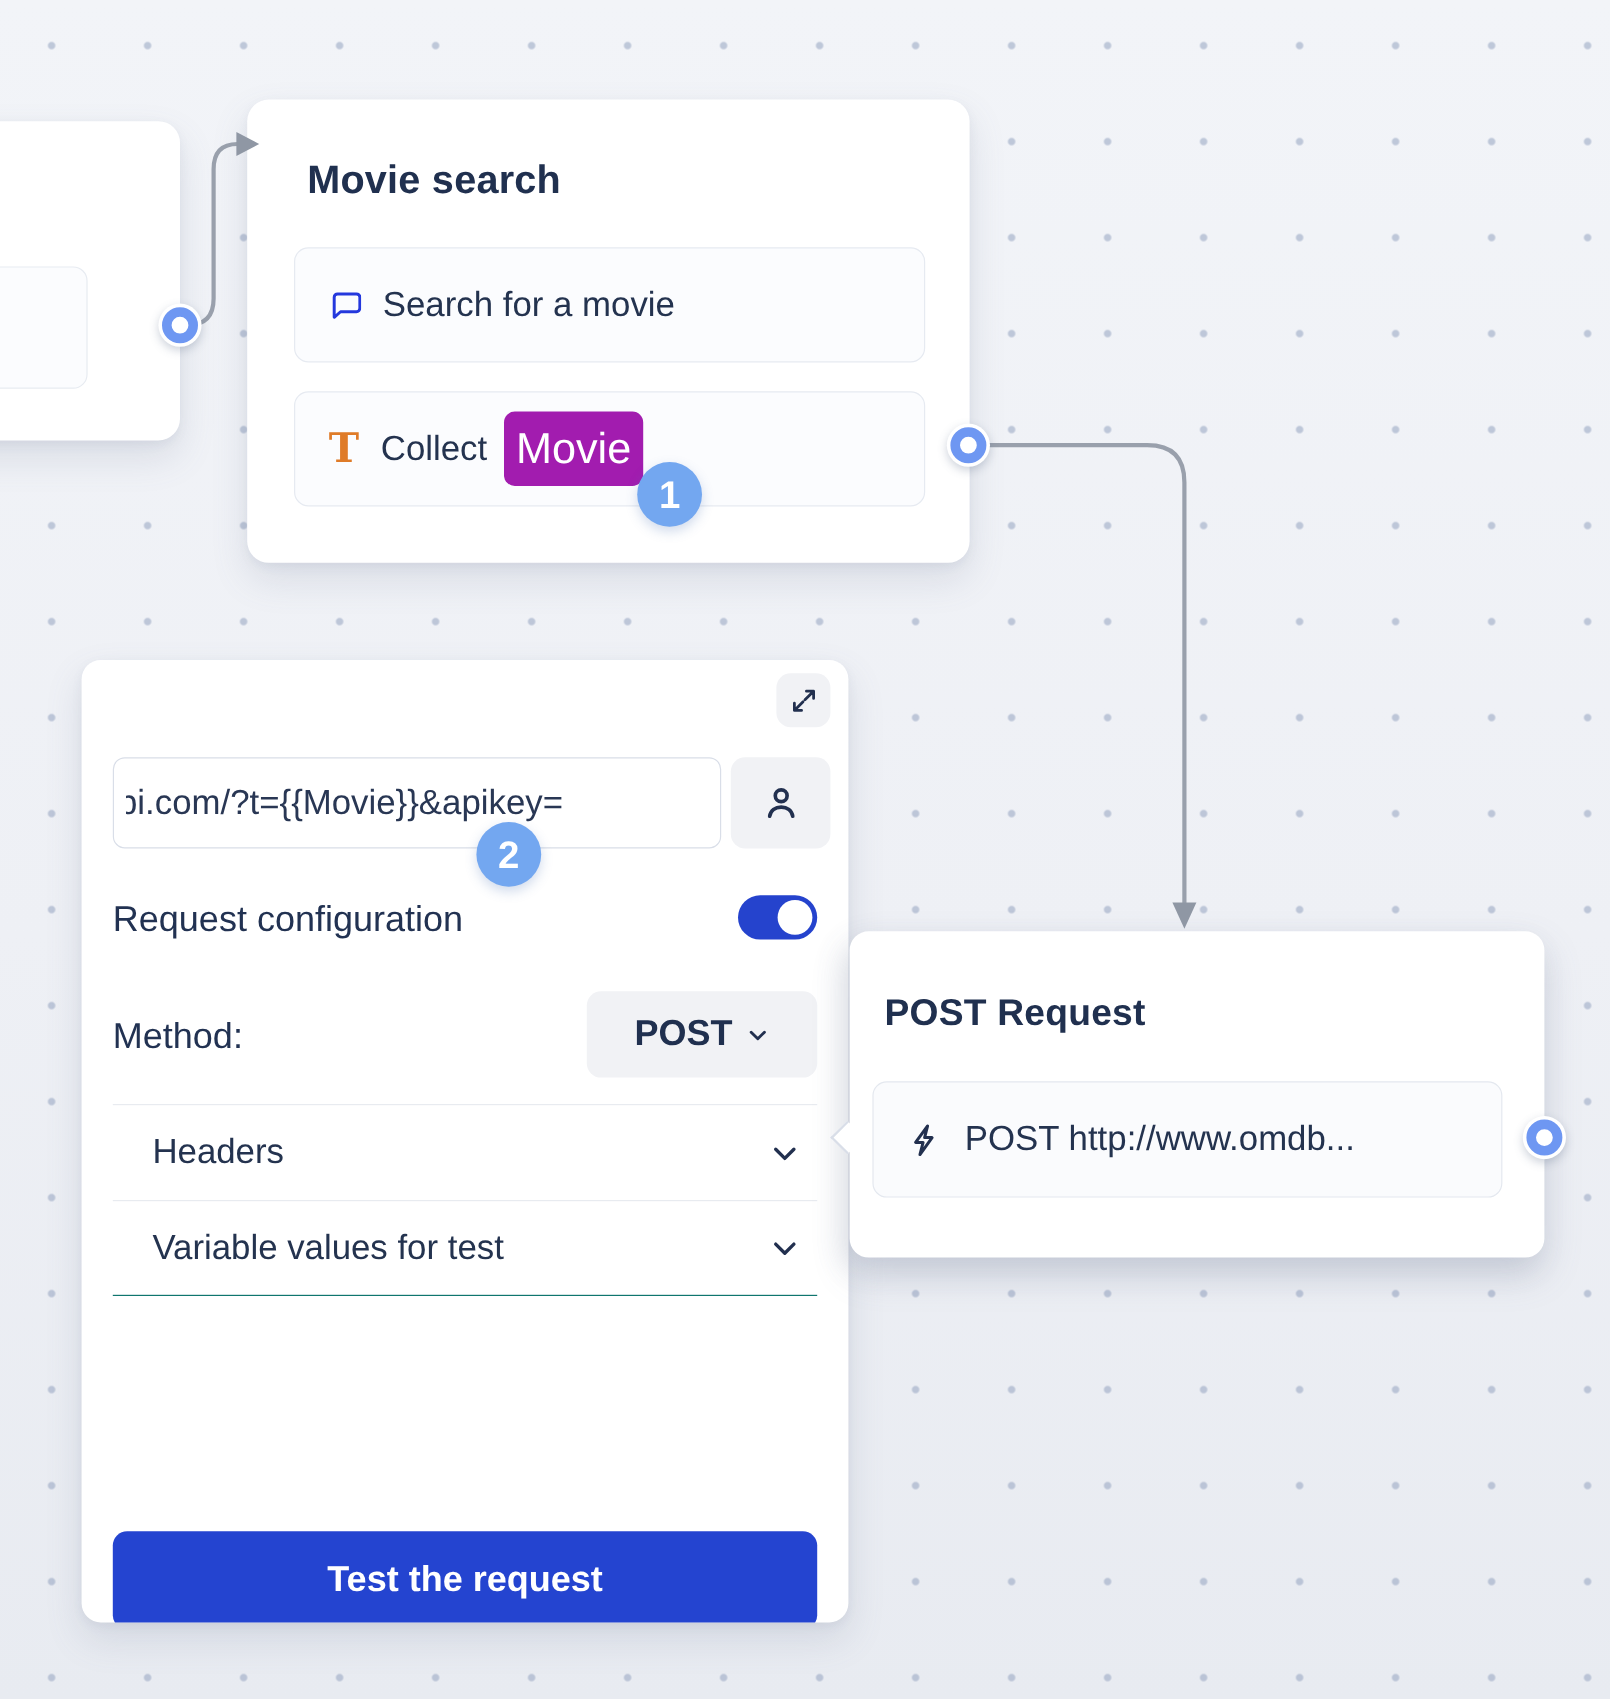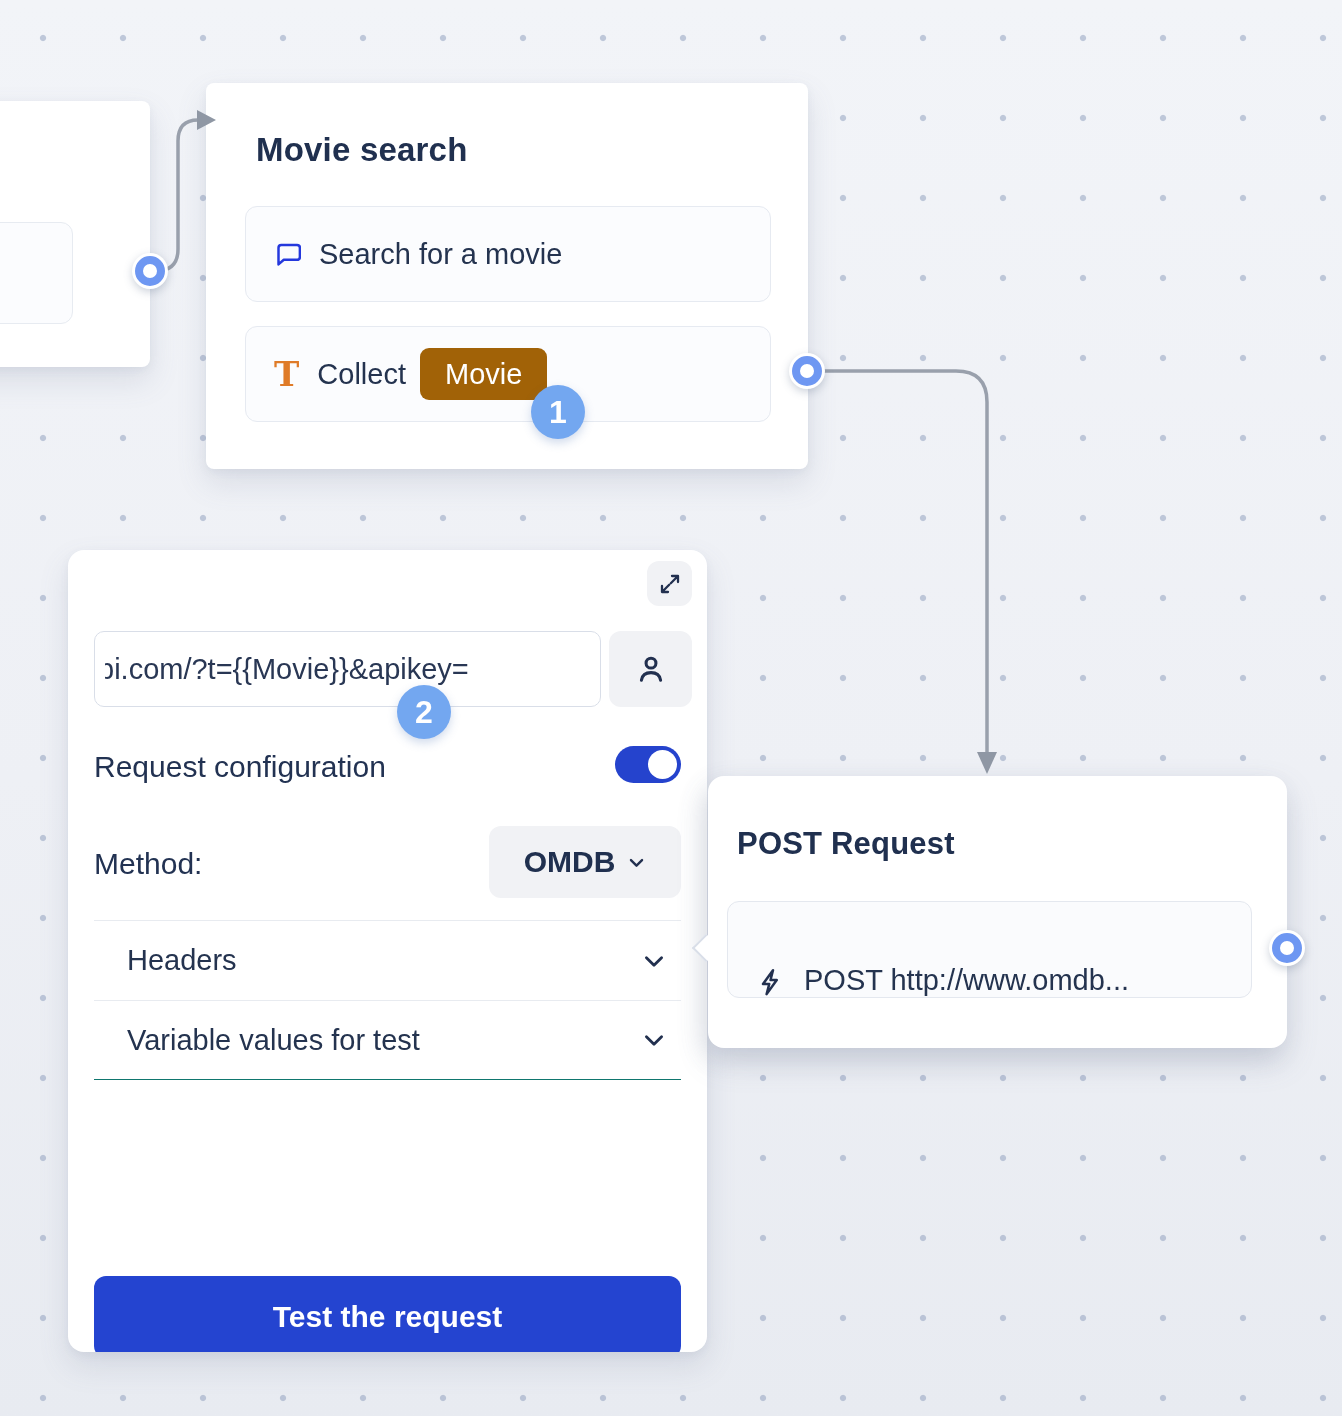--- a/index.html
+++ b/index.html
@@ -7,39 +7,39 @@
     width:1342px;height:1416px;overflow:hidden;position:relative;
     font-family:"Liberation Sans",sans-serif;
     background:linear-gradient(180deg,#f2f4f8 0%,#eef0f5 55%,#e8ebf1 100%);
   }
   #dots{
     position:absolute;inset:0;z-index:0;
     background-image:radial-gradient(rgba(148,163,192,.55) 2.6px, rgba(148,163,192,0) 3.6px);
     background-size:80px 80px;background-position:3px -2px;
   }
   .card{
-    position:absolute;background:#fff;border-radius:8px;z-index:2;
+    position:absolute;background:#fff;border-radius:18px;z-index:2;
     box-shadow:0 14px 30px rgba(99,112,140,.16),0 3px 8px rgba(99,112,140,.08);
   }
   .card-title{font-size:33px;font-weight:700;color:#20304f;letter-spacing:.2px;}
   .node-item{
     position:absolute;background:#fbfcfe;border:1.5px solid #e6eaf1;border-radius:12px;
     display:flex;align-items:center;box-sizing:border-box;
   }
   .node-item .ni-icon{display:flex;align-items:center;justify-content:center;margin:0 18px 0 28px;}
   .node-item .ni-label{font-size:29px;color:#24334f;white-space:nowrap;overflow:hidden;}
   
   #movie-card{left:206px;top:83px;width:602px;height:386px;}
   #movie-card .card-title{position:absolute;left:50px;top:48px;}
   #mc-item1{left:39px;top:123px;width:526px;height:96px;}
   #mc-item2{left:39px;top:243px;width:526px;height:96px;}
   .t-glyph{font-family:"DejaVu Serif",serif;font-size:34px;font-weight:600;color:#df7b28;line-height:1;}
   .var-badge{
-    display:inline-block;margin-left:14px;background:#a16207;color:#fff;border-radius:9px;
-    font-size:29px;padding:9px 25px;line-height:1.2;
+    display:inline-block;margin-left:14px;background:#a21caf;color:#fff;border-radius:9px;
+    font-size:36px;padding:9px 10px;line-height:1.2;
   }
   
   .num-badge{
     position:absolute;width:54px;height:54px;border-radius:50%;background:#73a7f0;color:#fff;
     font-size:32px;font-weight:700;display:flex;align-items:center;justify-content:center;z-index:6;
     box-shadow:0 4px 10px rgba(70,110,180,.25);
   }
   #badge1{left:531px;top:385px;}
   #badge2{left:397px;top:685px;}
   
@@ -83,21 +83,21 @@
   .sec-row:last-child{border-bottom:1px solid #0f766e;}
   .sec-label{font-size:29px;color:#24334f;}
   #test-btn{
     position:absolute;left:26px;top:726px;width:587px;height:82px;background:#2444d0;border:none;
     border-radius:12px;color:#fff;font-family:"Liberation Sans",sans-serif;font-size:30px;font-weight:700;cursor:pointer;
   }
   
   #omdb-card{left:708px;top:776px;width:579px;height:272px;border-radius:16px;z-index:3;
     box-shadow:0 14px 32px rgba(99,112,140,.20),-6px 10px 24px rgba(99,112,140,.12);}
   #omdb-card .card-title{position:absolute;left:29px;top:50px;font-size:31px;}
-  #omdb-item{left:19px;top:125px;width:525px;height:97px;background:#fafbfd;border-color:#e4e8ef;align-items:flex-end;}
+  #omdb-item{left:19px;top:125px;width:525px;height:97px;background:#fafbfd;border-color:#e4e8ef;}
   #omdb-notch{
     position:absolute;left:696px;top:938px;width:20px;height:20px;background:#fff;z-index:5;
     transform:rotate(45deg);border-left:2px solid #d9dee8;border-bottom:2px solid #d9dee8;box-sizing:border-box;
   }
   svg.icon{display:block;}
 </style>
 </head>
 <body>
 
 <div id="dots"></div>
@@ -161,21 +161,21 @@
     </svg>
   </div>
 
   <div id="adv-label">Request configuration</div>
   <div id="adv-toggle">
       <span class="knob"></span>
     </div>
 
   <div id="method-label">Method:</div>
   <div class="gray-btn" id="method-btn">
-    <span class="m-val">OMDB</span>
+    <span class="m-val">POST</span>
     <svg class="icon" width="19" height="19" viewBox="0 0 24 24" fill="none" stroke="#22304f" stroke-width="3" stroke-linecap="round" stroke-linejoin="round">
       <path d="M5 9l7 7 7-7"></path>
     </svg>
   </div>
 
   <div id="sections">
     <div class="sec-row">
       <span class="sec-label">Headers</span>
       <svg class="icon" width="26" height="26" viewBox="0 0 24 24" fill="none" stroke="#22304f" stroke-width="2.6" stroke-linecap="round" stroke-linejoin="round">
           <path d="M5 9l7 7 7-7"></path>

